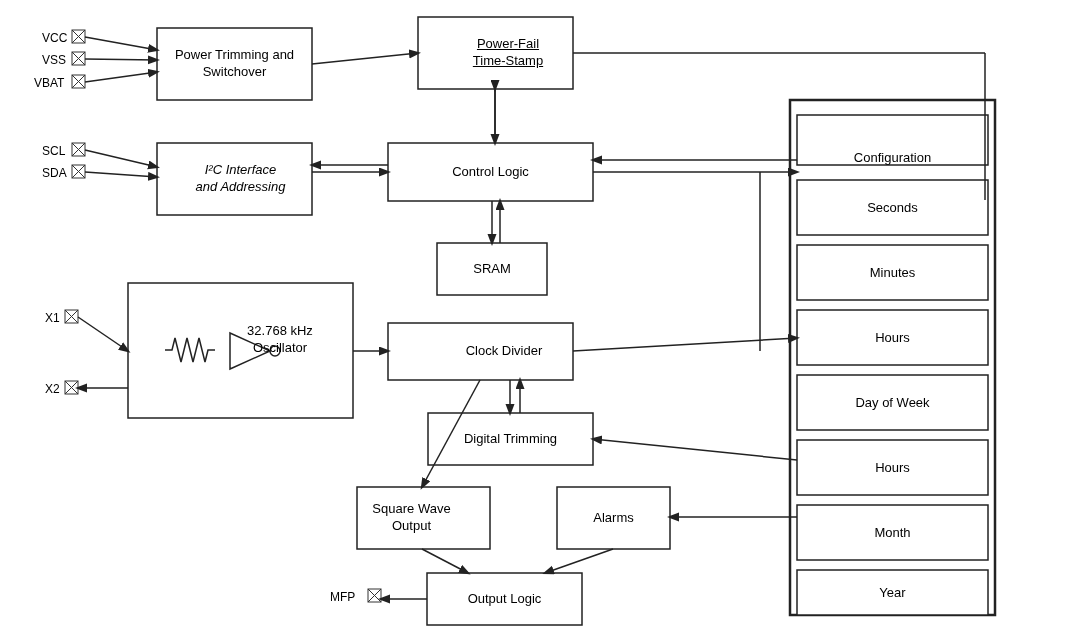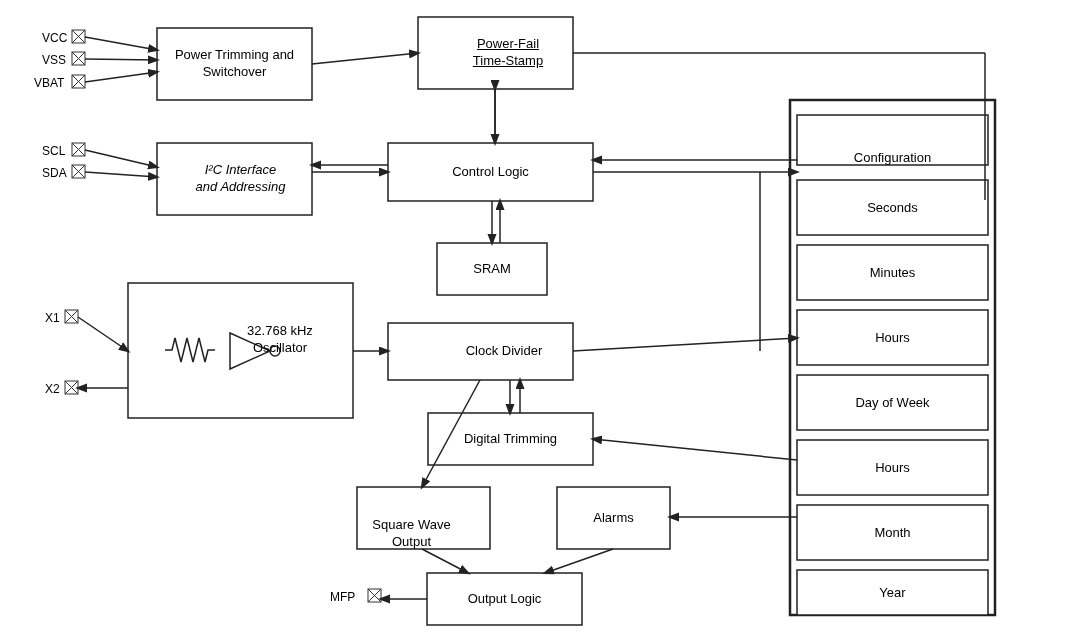--- a/index.html
+++ b/index.html
@@ -210,21 +210,21 @@
   </div>
 
   <div class="box" style="left:388px;top:323px;width:185px;height:57px;background:transparent;border:none;padding-left:47px;">
     <span>Clock Divider</span>
   </div>
 
   <div class="box" style="left:428px;top:413px;width:165px;height:52px;background:transparent;border:none;">
     <span>Digital Trimming</span>
   </div>
 
-  <div class="box" style="left:357px;top:503px;width:109px;height:62px;background:transparent;border:none;">
+  <div class="box" style="left:357px;top:487px;width:109px;height:62px;background:transparent;border:none;">
     <span>Square Wave<br>Output</span>
   </div>
 
   <div class="box" style="left:557px;top:487px;width:113px;height:62px;background:transparent;border:none;">
     <span>Alarms</span>
   </div>
 
   <div class="box" style="left:427px;top:573px;width:155px;height:52px;background:transparent;border:none;">
     <span>Output Logic</span>
   </div>

